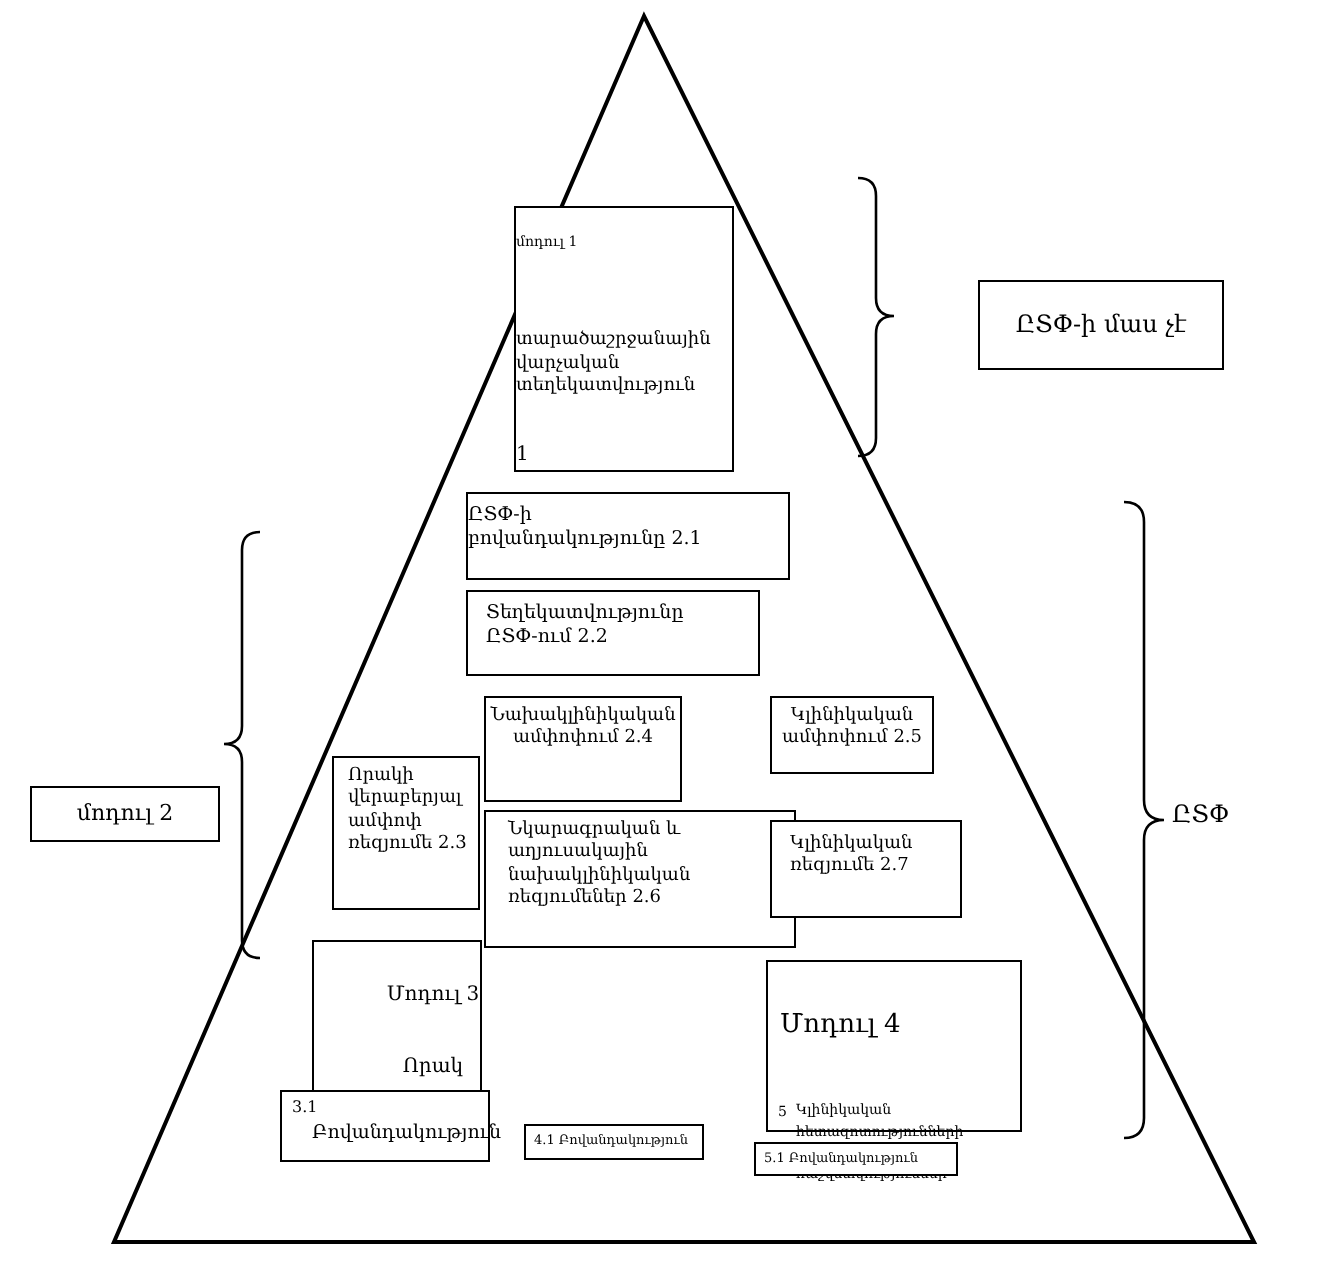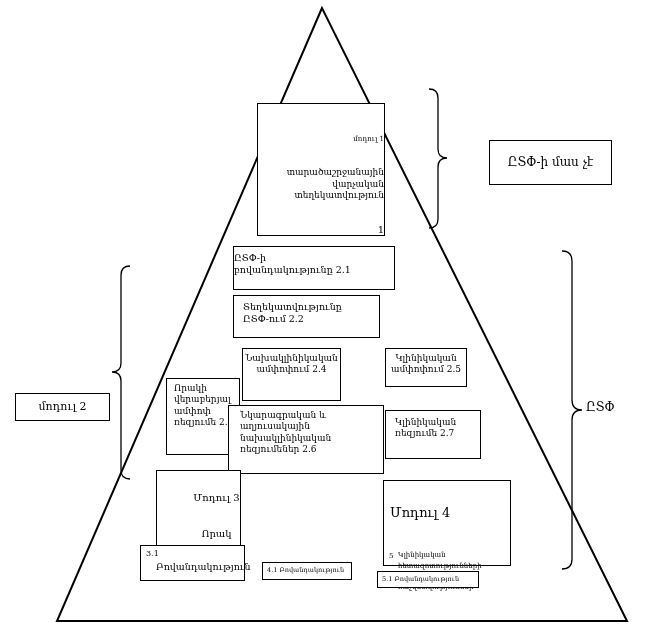--- a/index.html
+++ b/index.html
@@ -18,33 +18,33 @@
   .box {
     position:absolute;
     border:1px solid #000;
     background:#fff;
     white-space:pre-line;
     line-height:1.25;
   }
   .plain { position:absolute; white-space:pre-line; }
 
   
-  .module1 { left:257px; top:103px; width:128px; height:133px; text-align:right; font-size:9px; padding-top:20px; }
+  .module1 { left:257px; top:103px; width:110px; height:133px; text-align:left; font-size:9px; padding-top:2px; }
   .module1 .tag { font-size:7px; }
-  .module1 .info { margin-top:12px; }
+  .module1 .info { margin-top:28px; }
   .module1 .num  { margin-top:12px; font-size:10px; }
   .module1 .prov { margin-top:10px; font-size:9.5px; }
 
   
   .s21 { left:233px; top:246px; width:162px; height:44px; text-align:left; font-size:9.5px; padding-top:5px; }
   .s22 { left:233px; top:295px; width:147px; height:43px; font-size:9.5px; padding:5px 0 0 9px; }
   .s24 { left:242px; top:348px; width:99px;  height:53px; text-align:center; font-size:9px; padding:4px 2px 0 2px; }
   .s25 { left:385px; top:348px; width:82px;  height:39px; text-align:center; font-size:9px; padding-top:4px; }
   .s23 { left:166px; top:378px; width:74px;  height:77px; font-size:9px; padding:4px 0 0 7px; }
-  .s26 { left:228px; top:405px; width:156px; height:69px; font-size:9px; padding:4px 0 0 11px; }
+  .s26 { left:242px; top:405px; width:156px; height:69px; font-size:9px; padding:4px 0 0 11px; }
   .s27 { left:385px; top:410px; width:96px;  height:49px; font-size:9px; padding:6px 0 0 9px; }
 
   
   .module3 { left:156px; top:470px; width:85px;  height:76px; text-align:center; font-size:10px; padding-top:8px;padding-left:36px; }
   .module3 .sub { margin-top:11px; }
   .module3 .num { margin-top:13px; }
   .module4 { left:258px; top:480px; width:118px; height:82px; font-size:6.5px; padding:4px 5px; }
   .module4 .ttl { font-size:7.5px; }
   .module4 .bdy { margin-top:6px; line-height:1.5; }
   .module4 .num { position:absolute; left:5px; bottom:4px; font-size:7px; }

